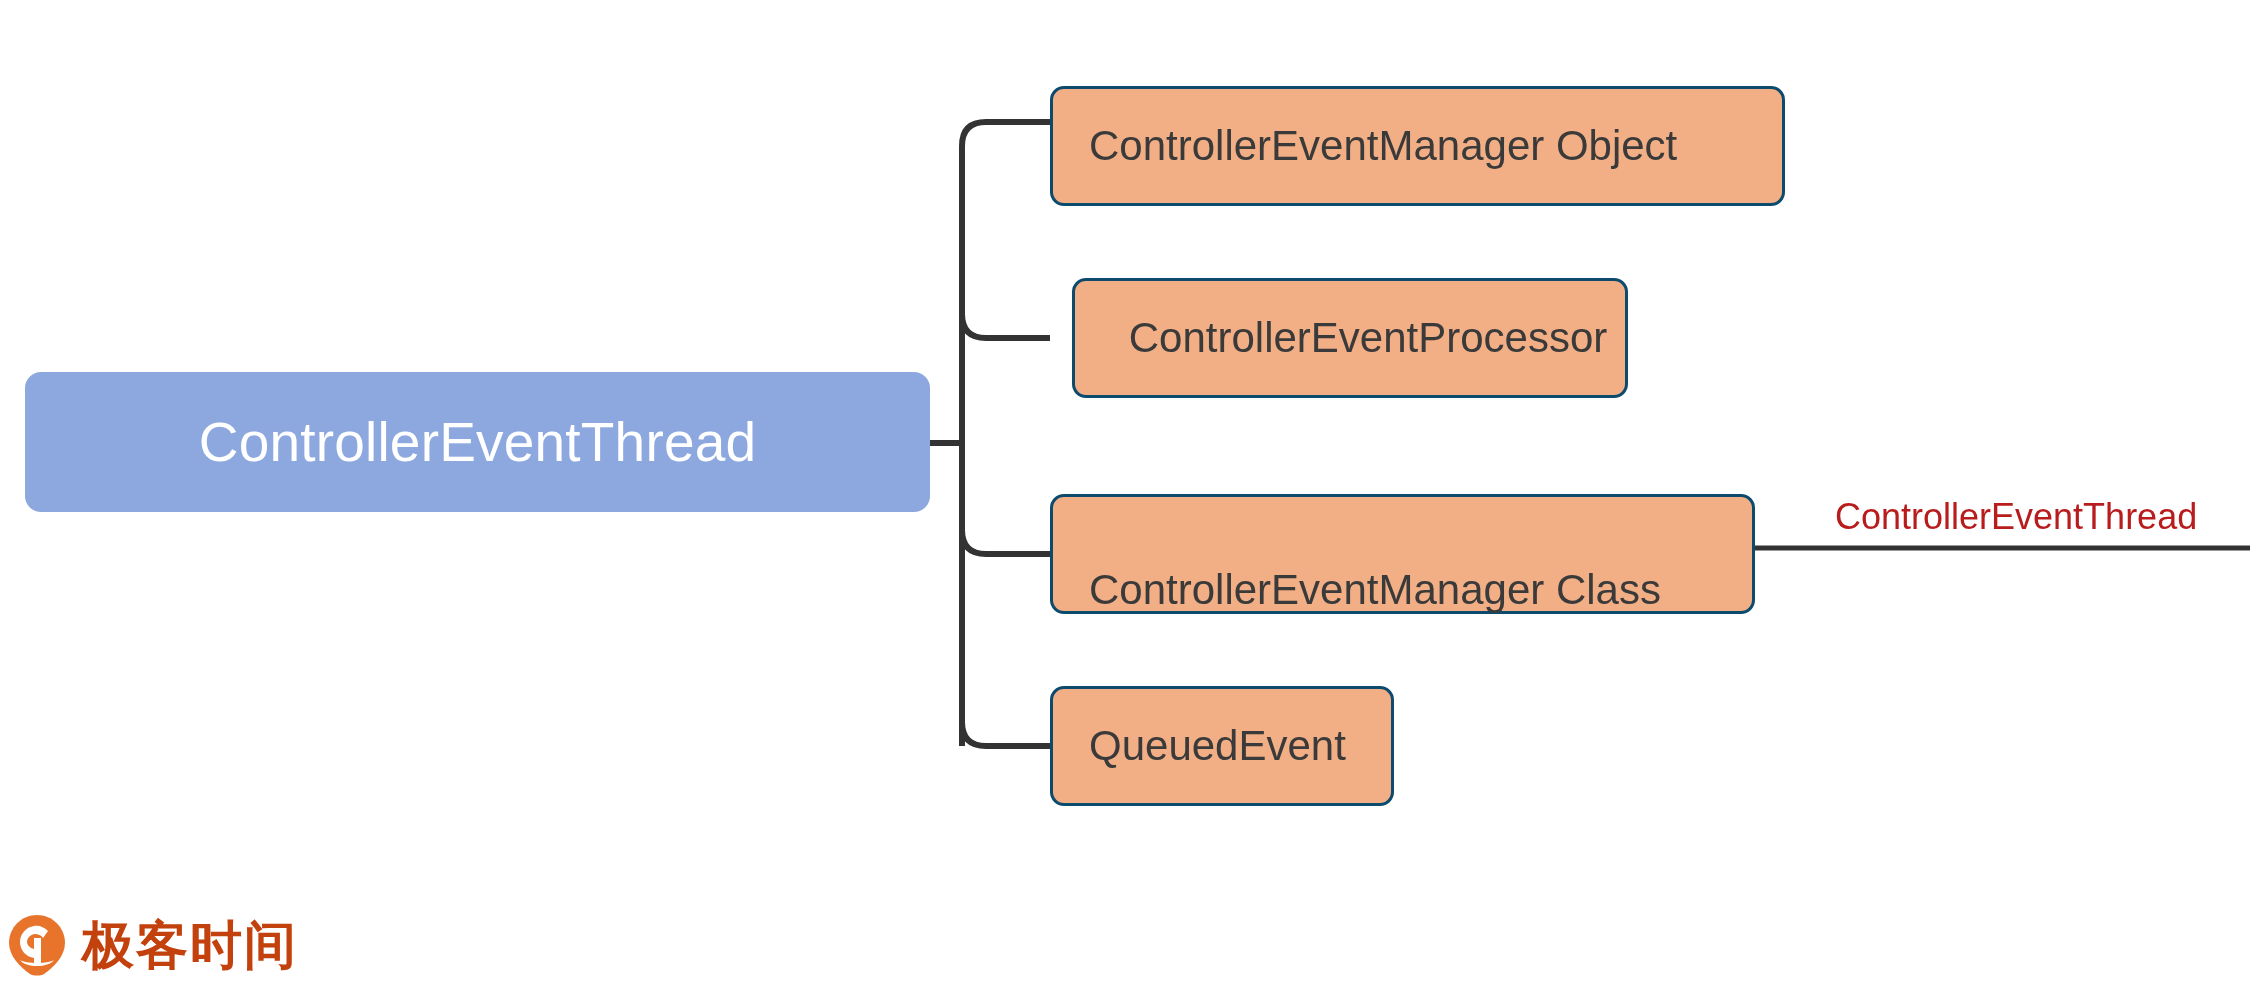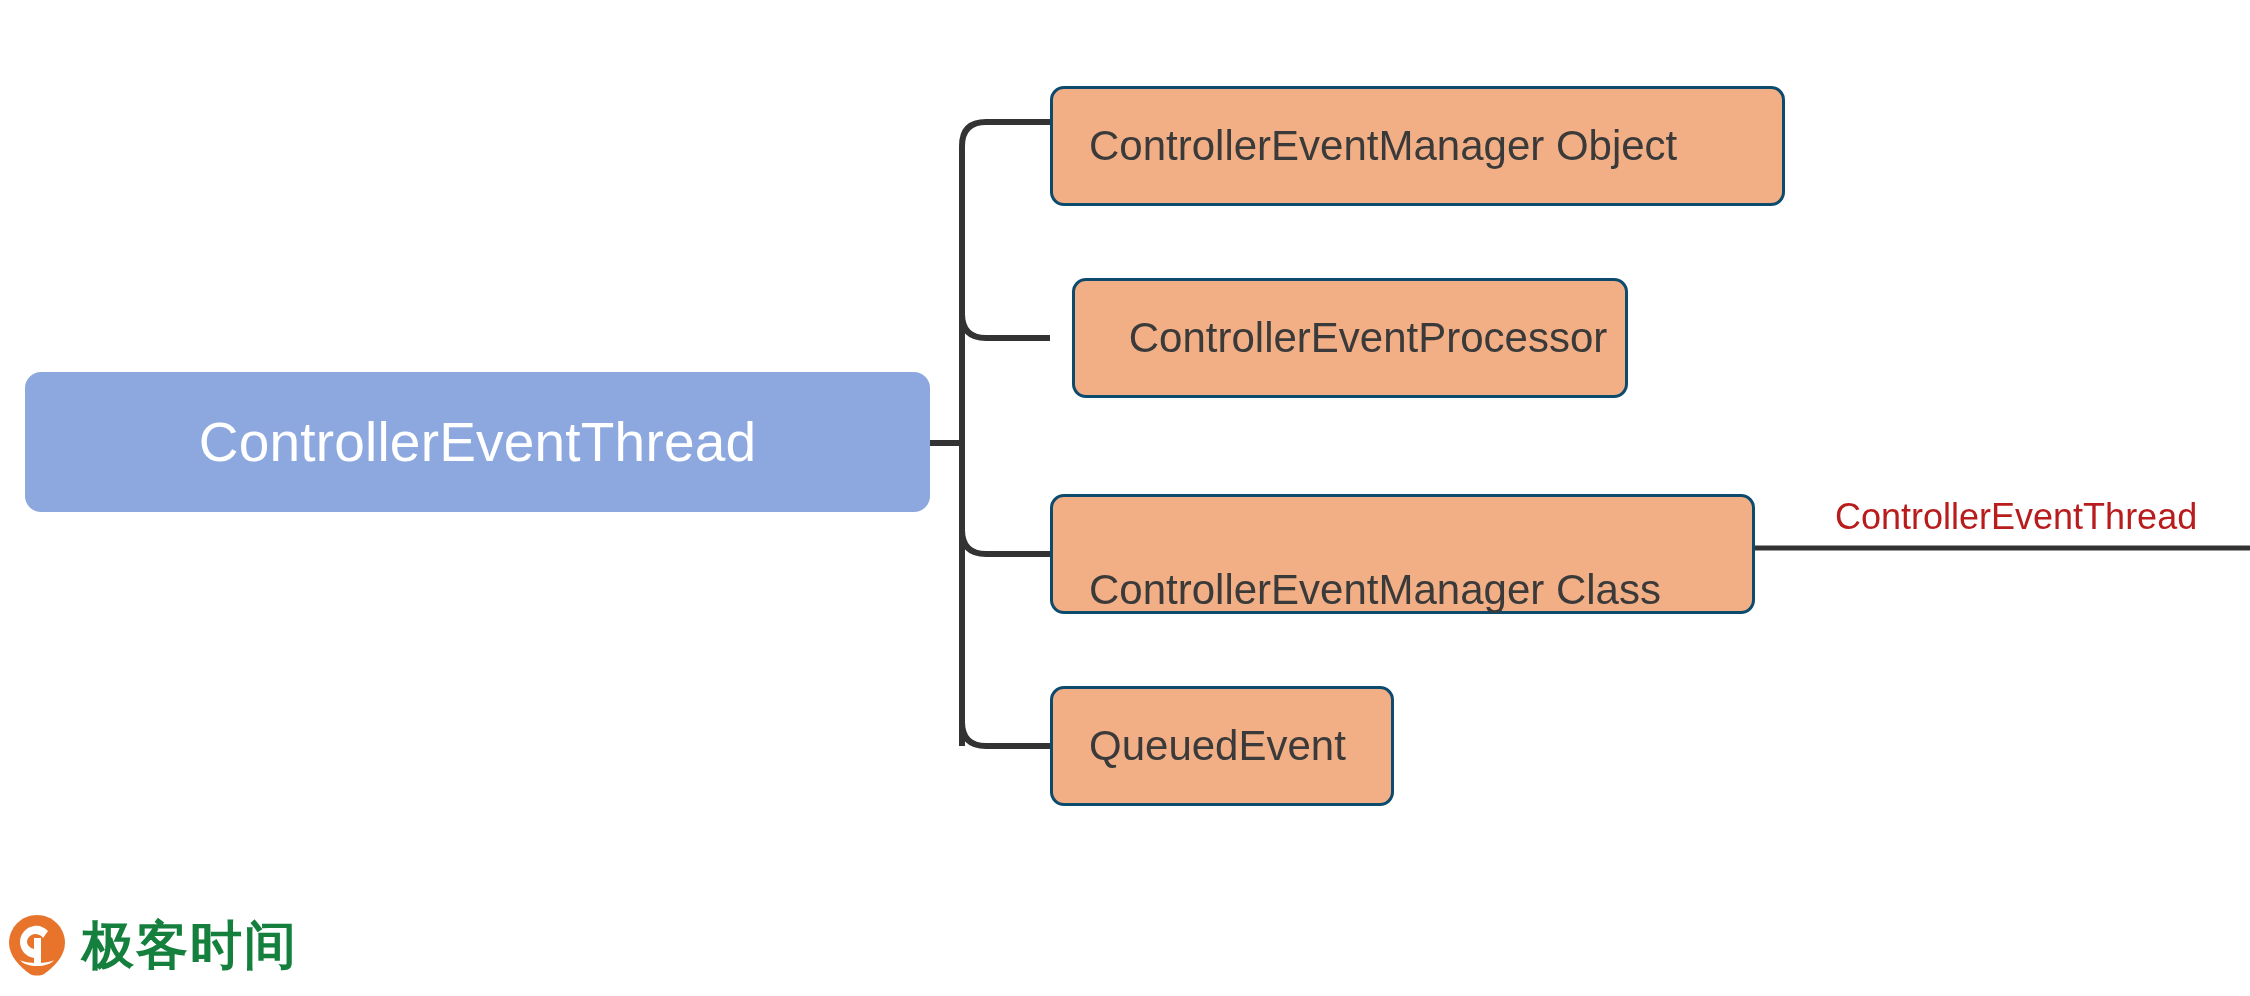--- a/index.html
+++ b/index.html
@@ -80,21 +80,21 @@
   
   #brand {
     position: absolute;
     left: 8px;
     top: 914px;
     display: flex;
     align-items: center;
     gap: 16px;
   }
   #brand-text {
-    color: #15803d;
+    color: #c2410c;
     font-size: 52px;
     font-weight: bold;
     letter-spacing: 2px;
     line-height: 1;
   }
 </style>
 </head>
 <body>
 
 <div id="canvas">

